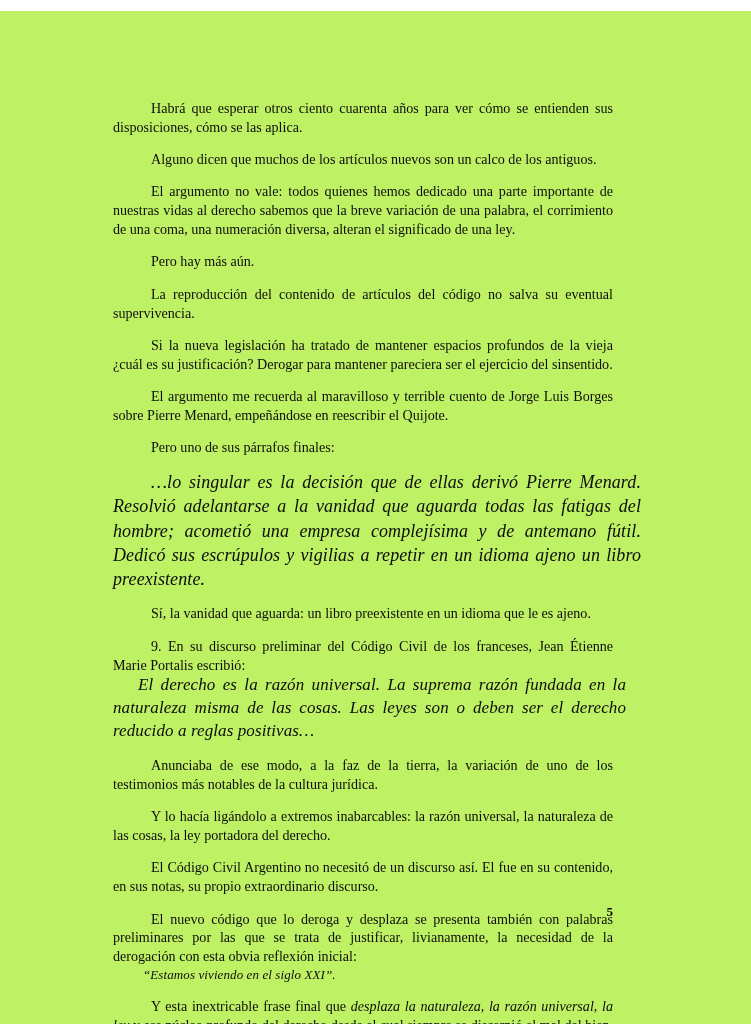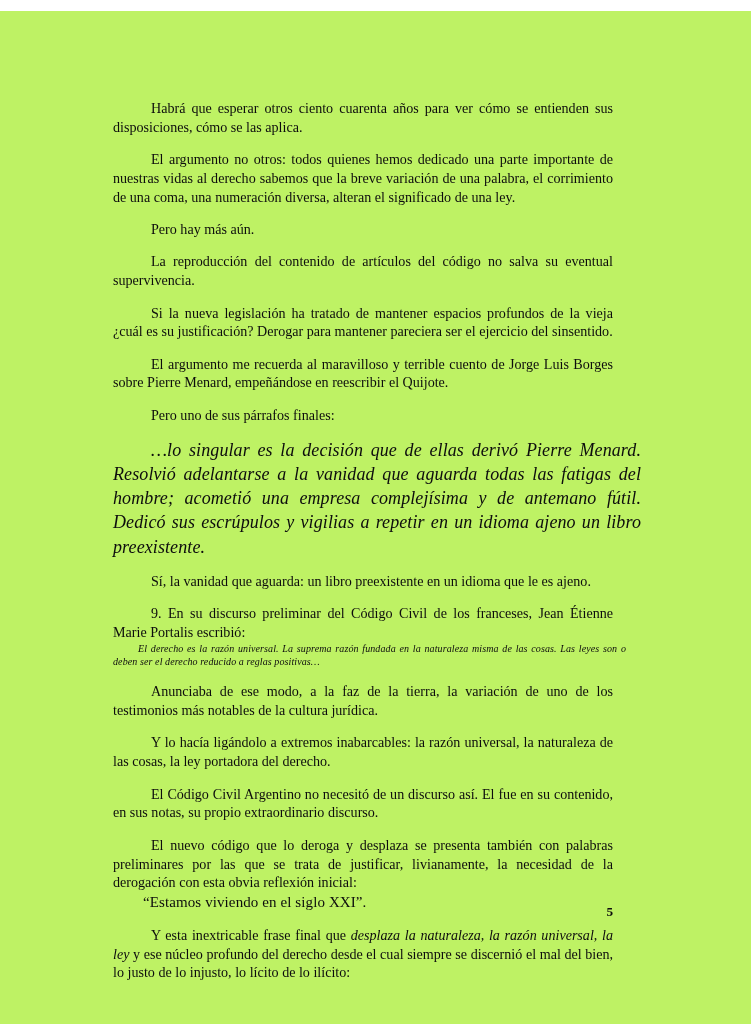--- a/index.html
+++ b/index.html
@@ -47,32 +47,33 @@
     font-size: 18px;
     line-height: 1.34;
     font-style: italic;
     text-align: justify;
     text-indent: 38px;
     width: 528px;
     letter-spacing: 0.1px;
   }
   p.quote-inline-follow {
     margin: 0 0 13.5px 0;
-    font-size: 10px;
+    font-size: 17px;
     line-height: 1.34;
     font-style: italic;
     text-align: justify;
     text-indent: 25px;
     width: 513px;
     letter-spacing: 0.1px;
   }
   p.quote-short {
     margin: 0 0 13.5px 0;
-    font-size: 15px;
+    font-size: 13px;
     line-height: 1.34;
+    font-style: italic;
     text-indent: 30px;
     letter-spacing: 0.1px;
   }
   .ital {
     font-style: italic;
   }
   .page-number {
     position: absolute;
     left: 113px;
     top: 893px;
@@ -85,22 +86,23 @@
 </style>
 </head>
 <body>
 
 <div class="page">
 
   <div class="text-column">
 
     <p class="body-par">Habrá que esperar otros ciento cuarenta años para ver cómo se entienden sus disposiciones, cómo se las aplica.</p>
 
+    <p class="body-par">Alguno dicen que muchos de los artículos nuevos son un calco de los antiguos.</p>
 
-    <p class="body-par">El argumento no otros: todos quienes hemos dedicado una parte importante de nuestras vidas al derecho sabemos que la breve variación de una palabra, el corrimiento de una coma, una numeración diversa, alteran el significado de una ley.</p>
+    <p class="body-par">El argumento no vale: todos quienes hemos dedicado una parte importante de nuestras vidas al derecho sabemos que la breve variación de una palabra, el corrimiento de una coma, una numeración diversa, alteran el significado de una ley.</p>
 
     <p class="body-par">Pero hay más aún.</p>
 
     <p class="body-par">La reproducción del contenido de artículos del código no salva su eventual supervivencia.</p>
 
     <p class="body-par">Si la nueva legislación ha tratado de mantener espacios profundos de la vieja ¿cuál es su justificación? Derogar para mantener pareciera ser el ejercicio del sinsentido.</p>
 
     <p class="body-par">El argumento me recuerda al maravilloso y terrible cuento de Jorge Luis Borges sobre Pierre Menard, empeñándose en reescribir el Quijote.</p>
 
     <p class="body-par">Pero uno de sus párrafos finales:</p>

